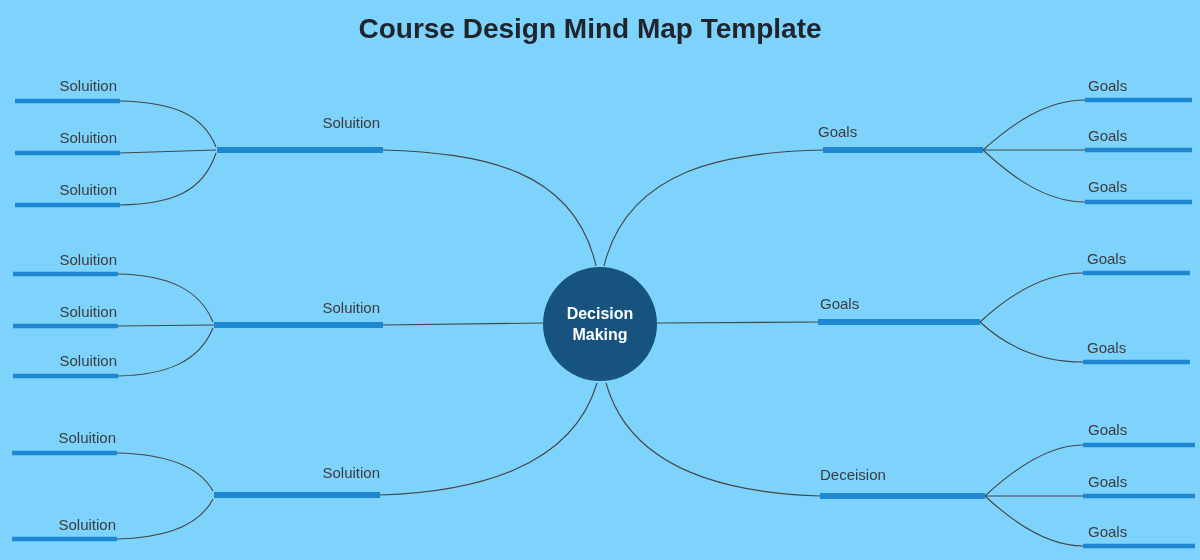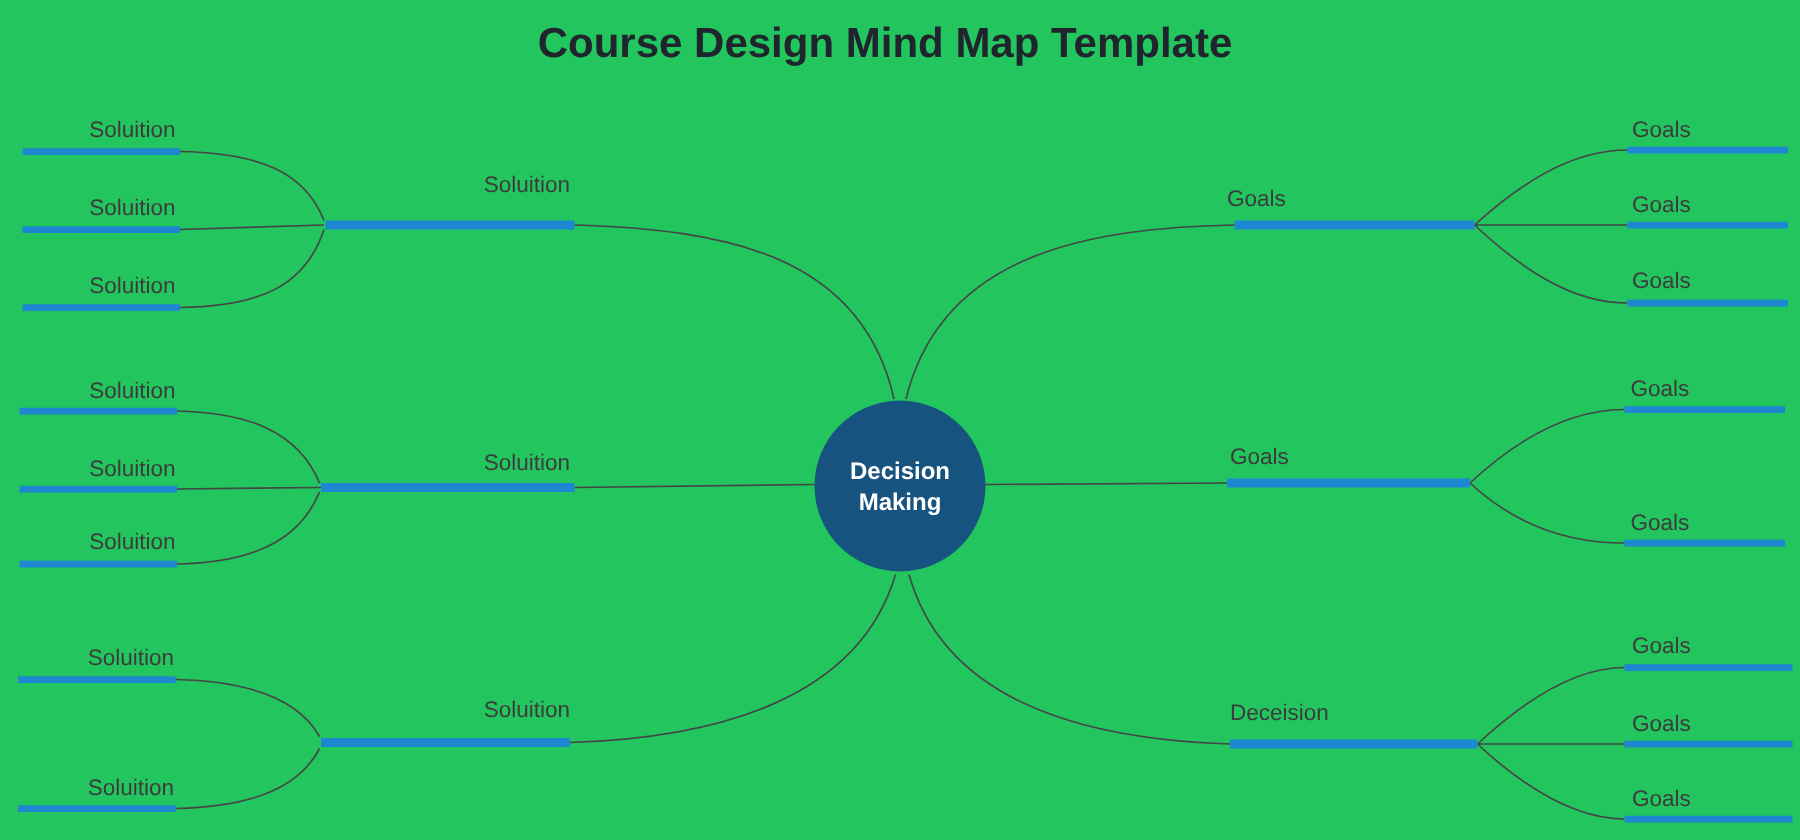--- a/index.html
+++ b/index.html
@@ -1,20 +1,20 @@
 <!DOCTYPE html>
 <html><head>
 <meta charset="utf-8">
 <style>
   html, body { margin: 0; padding: 0; background: #ffffff; }
   .canvas {
     position: relative;
     width: 1200px;
     height: 560px;
-    background: #22c55e;
+    background: #7dd3fc;
     overflow: hidden;
     font-family: "Liberation Sans", sans-serif;
   }
   svg { display: block; }
   .title-text {
     font-family: "Liberation Sans", sans-serif;
     font-size: 28px;
     font-weight: bold;
   }
   .lbl {

